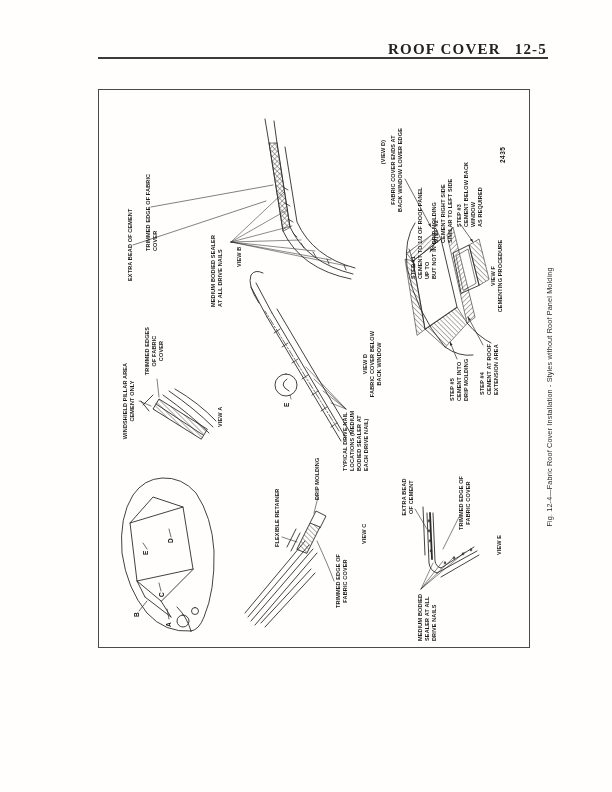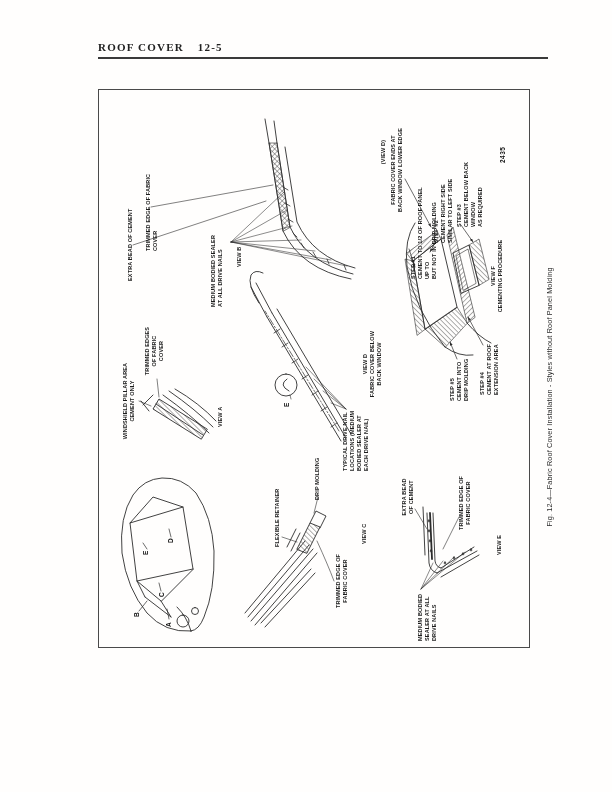--- a/index.html
+++ b/index.html
@@ -1,20 +1,20 @@
 <!DOCTYPE html>
 <html><head>
 <meta charset="utf-8">
 <style>
   html,body{margin:0;padding:0;background:#ffffff;}
   .page{position:relative;width:612px;height:792px;background:#fffefd;overflow:hidden;
         font-family:"Liberation Sans",sans-serif;color:#1e1e1e;}
   
-  .hdr{position:absolute;top:41px;left:98px;width:449px;
-       font-family:"Liberation Serif",serif;font-weight:700;font-size:11px;
+  .hdr{position:absolute;top:41px;left:98px;width:449px;text-align:right;
+       font-family:"Liberation Serif",serif;font-weight:700;font-size:15px;
        letter-spacing:1.2px;color:#222;}
   .hdr .pg{margin-left:14px;}
   .hrule{position:absolute;left:98px;top:57px;width:450px;height:2px;background:#3a3a3a;}
   
   .frame{position:absolute;left:98px;top:89px;width:430px;height:557px;
          border:1.5px solid #4a4a4a;background:#fffefd;}
   .land{position:absolute;left:0;top:0;width:557px;height:430px;
         transform-origin:0 0;transform:rotate(-90deg) translateX(-557px);}
   .land svg{position:absolute;left:0;top:0;}
   

